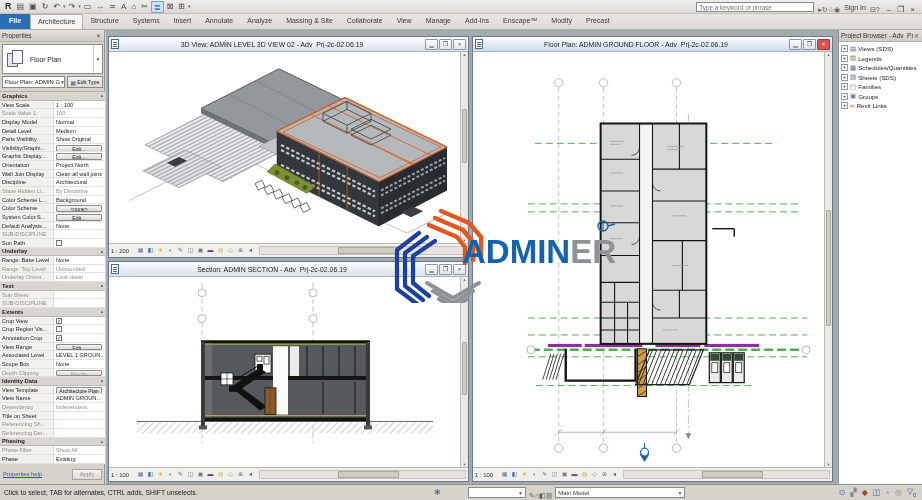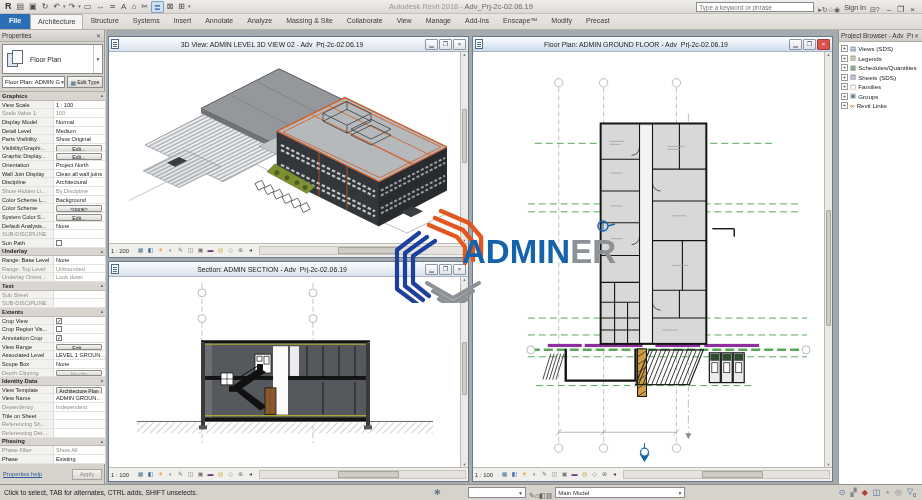--- a/index.html
+++ b/index.html
@@ -140,21 +140,20 @@
         <span class="qico">↔</span>
         <span class="qico">≍</span>
         <span class="qico">A</span>
         <span class="qico">⌂</span>
         <span class="qico">✂</span>
         <span class="qico active">≣</span>
         <span class="qico">⊠</span>
         <span class="qico">⊞</span>
         <span class="qico drop">▾</span>
       </div>
-    <div id="apptitle"><span>Autodesk Revit 2018</span><span> - </span><span class="doc">Adv_Prj-2c-02.06.19</span></div>
     <div id="infocenter">
       <input id="search-input" placeholder="Type a keyword or phrase" style="">
       <span id="ic-icons"><span class="icico">▸</span><span class="icico">↻</span><span class="icico">☆</span><span class="icico">◉</span></span>
       <span id="signin">Sign In</span>
       <span id="store-icons"><span class="icico">⊟</span><span class="icico">?</span></span>
       <span id="app-winbtns"><span class="winb">–</span><span class="winb">❐</span><span class="winb">×</span></span>
     </div>
   </div>
 
   <div id="tabrow">

